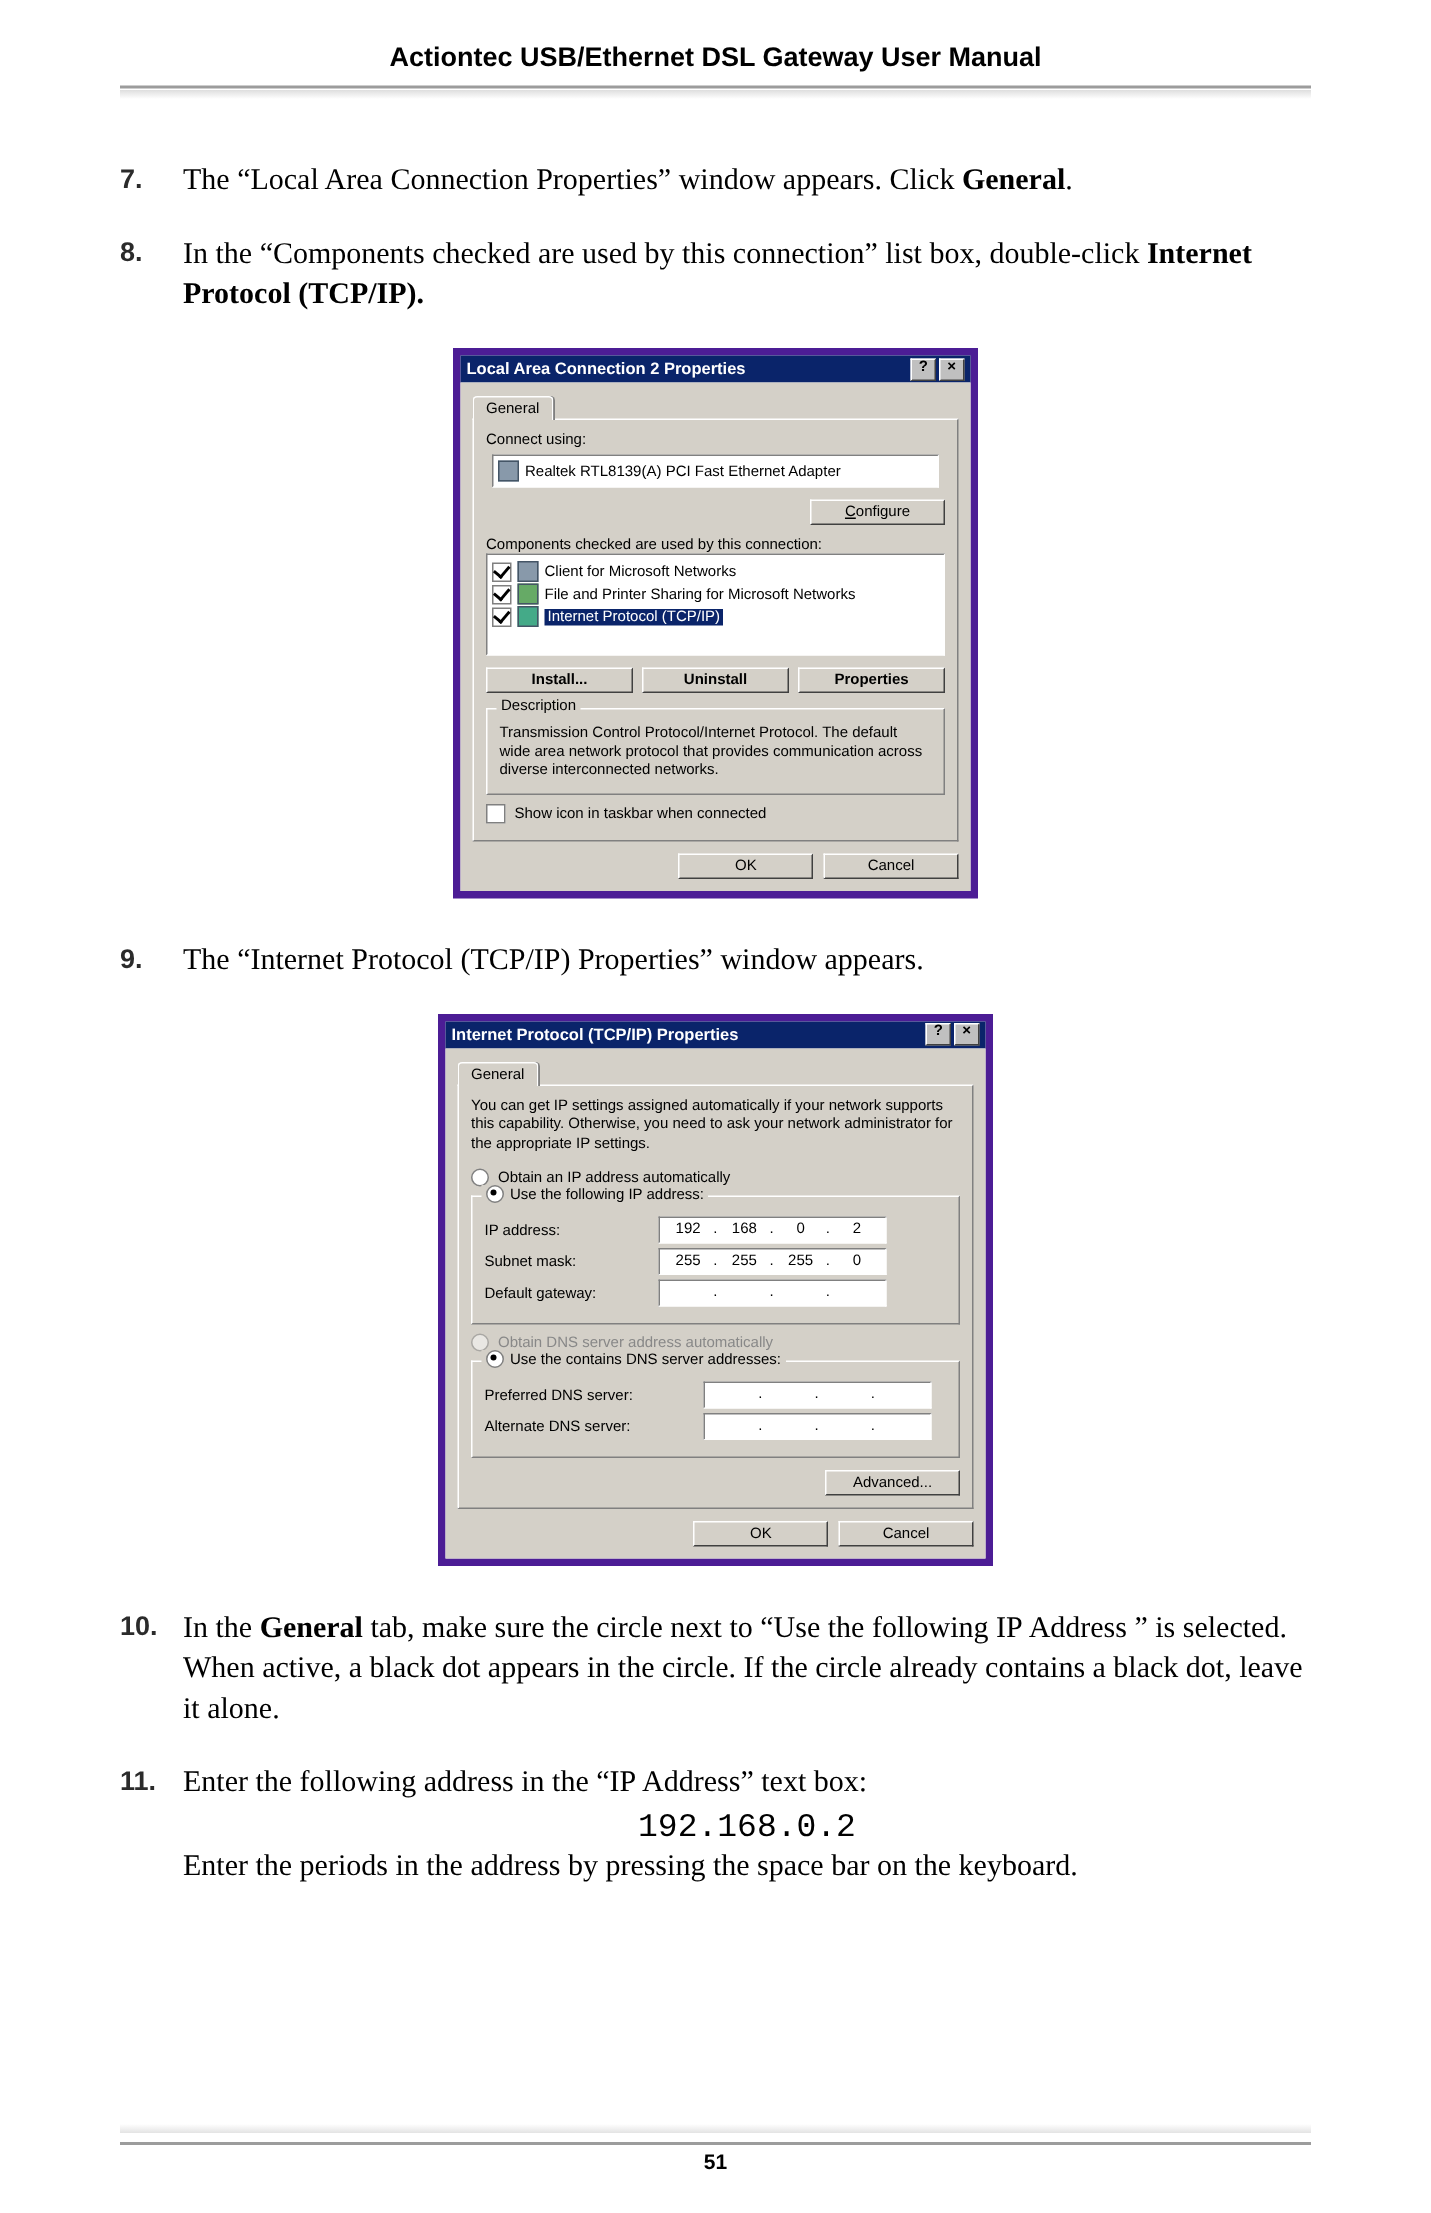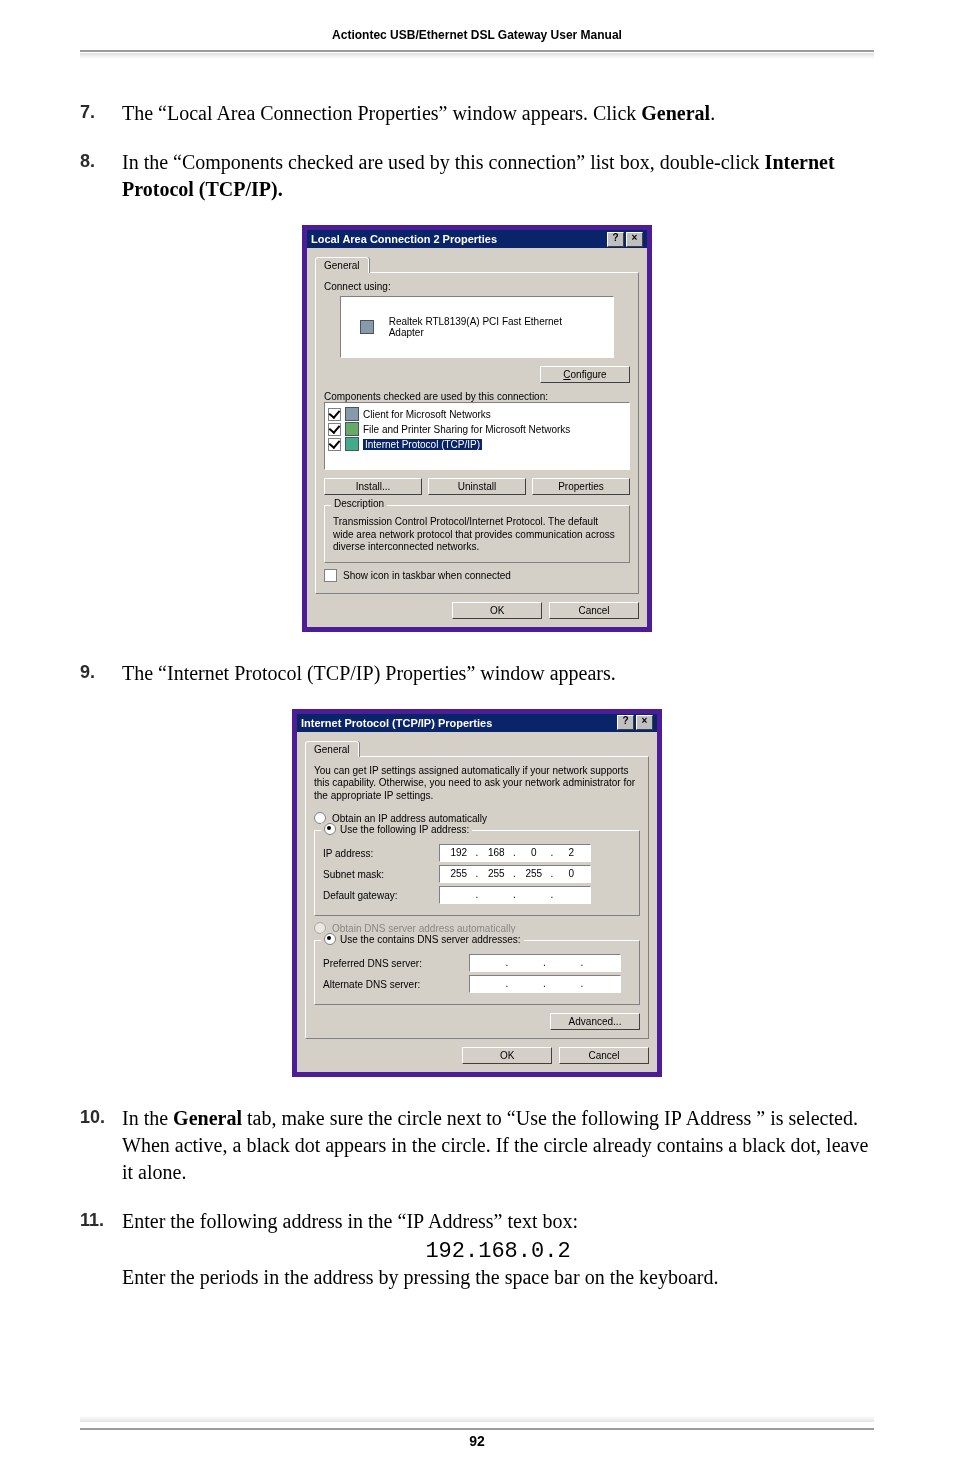--- a/index.html
+++ b/index.html
@@ -13,21 +13,21 @@
     width: 954px;
     min-height: 1475px;
     position: relative;
     box-sizing: border-box;
     padding: 28px 80px 0 80px;
     background: #fff;
   }
   .header-title {
     font-family: Arial, Helvetica, sans-serif;
     font-weight: bold;
-    font-size: 12px;
+    font-size: 18px;
     text-align: center;
     margin: 0 0 8px 0;
   }
   .header-rule {
     height: 10px;
     position: relative;
     margin-bottom: 40px;
   }
   .header-rule::before {
     content: "";
@@ -291,21 +291,21 @@
     <div class="dialog" style="width:340px;">
       <div class="titlebar">
         <span class="ttext">Local Area Connection 2 Properties</span>
         <span class="tbtn">?</span>
         <span class="tbtn">×</span>
       </div>
       <div class="body">
         <span class="tab">General</span>
         <div class="panel">
           <div>Connect using:</div>
-          <div class="sunken" style="padding:19px;margin:4px 16px;display:flex;align-items:center;gap:15px;">
+          <div class="sunken" style="padding:3px;margin:4px 4px;display:flex;align-items:center;gap:4px;">
             <span class="icon-mini"></span>
             <span>Realtek RTL8139(A) PCI Fast Ethernet Adapter</span>
           </div>
           <div class="btn-row-right">
             <span class="win-btn"><u class="under">C</u><span>onfigure</span></span>
           </div>
           <div style="margin-top:8px;">Components checked are used by this connection:</div>
           <div class="listbox">
             <div class="item">
                 <span class="chk checked"></span>
@@ -316,21 +316,21 @@
                 <span class="chk checked"></span>
                 <span class="icon-mini icon-net"></span>
                 <span>File and Printer Sharing for Microsoft Networks</span>
               </div>
             <div class="item">
                 <span class="chk checked"></span>
                 <span class="icon-mini icon-inet"></span>
                 <span class="hl">Internet Protocol (TCP/IP)</span>
               </div>
           </div>
-          <div style="display:flex;gap:6px;margin-top:8px;">
+          <div style="display:flex;gap:6px;margin-top:8px;font-weight:bold;">
             <span class="win-btn" style="flex:1;">Install...</span>
             <span class="win-btn" style="flex:1;">Uninstall</span>
             <span class="win-btn" style="flex:1;">Properties</span>
           </div>
           <div class="groupbox" style="margin-top:10px;">
             <div class="legend">Description</div>
             <div style="line-height:1.25;">Transmission Control Protocol/Internet Protocol. The default wide area network protocol that provides communication across diverse interconnected networks.</div>
           </div>
           <div class="row">
             <span class="chk"></span>
@@ -459,16 +459,16 @@
     </div>
   </div>
   <div class="step-indent" style="text-align:center;">
     <span class="mono">192.168.0.2</span>
   </div>
   <div class="step-indent" style="font-size:20px;line-height:1.35;">Enter the periods in the address by pressing the space bar on the keyboard.</div>
 
   <div class="page-num-wrap">
     <div class="page-rule2"></div>
     <div class="page-rule"></div>
-    <div class="page-num">92</div>
+    <div class="page-num">51</div>
   </div>
 
 </div>
 
 </body></html>

